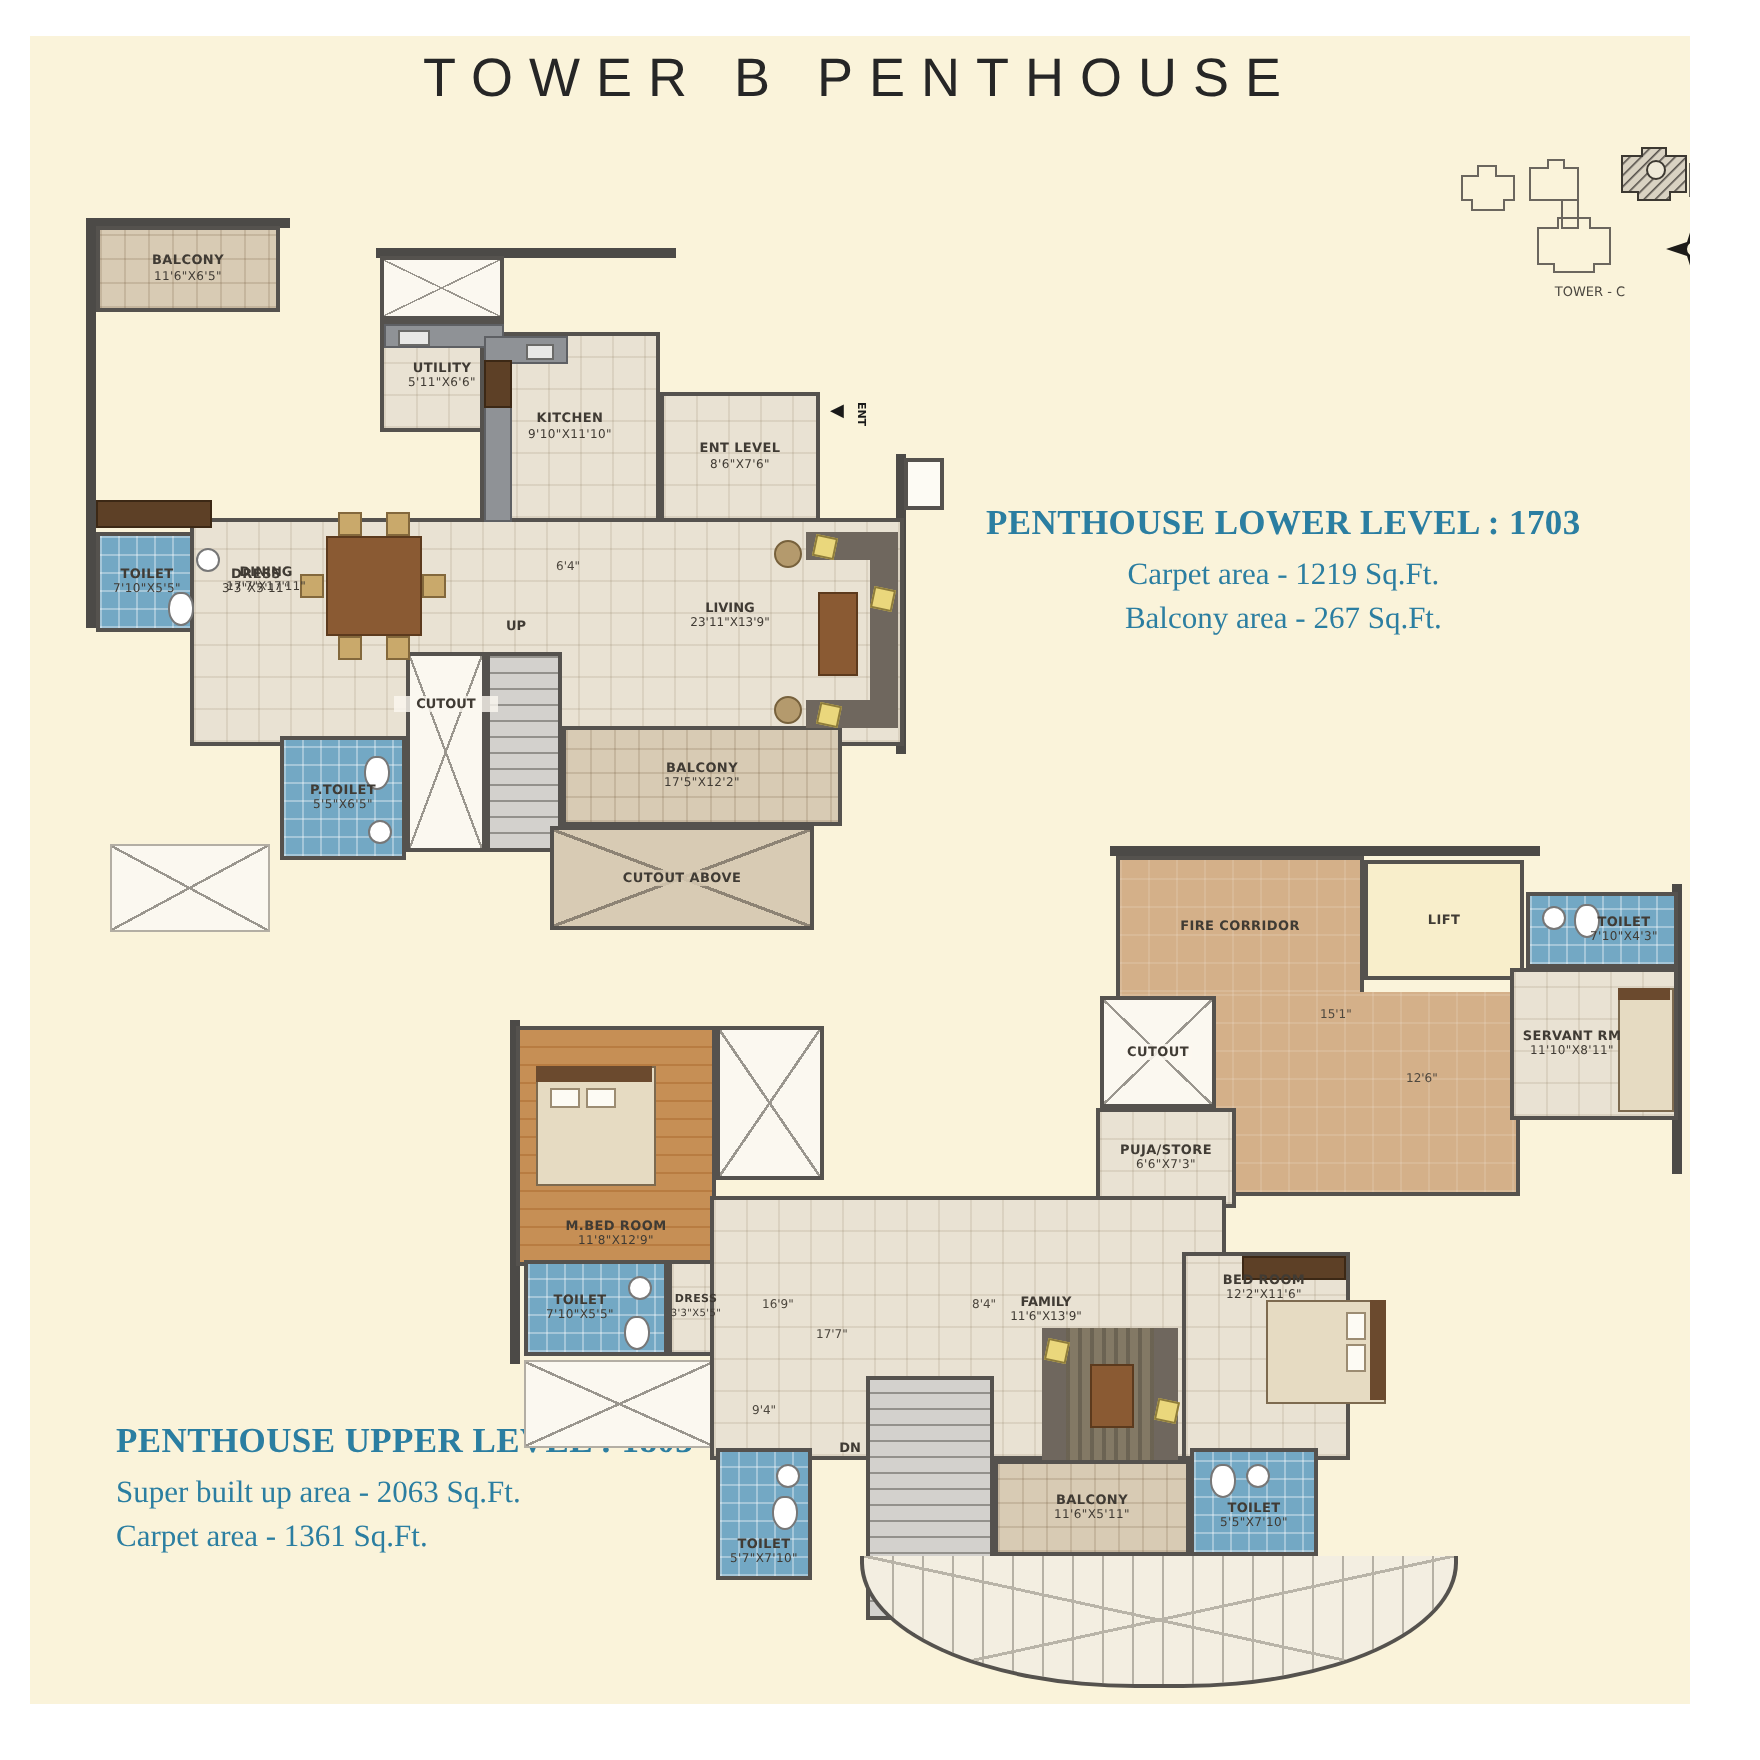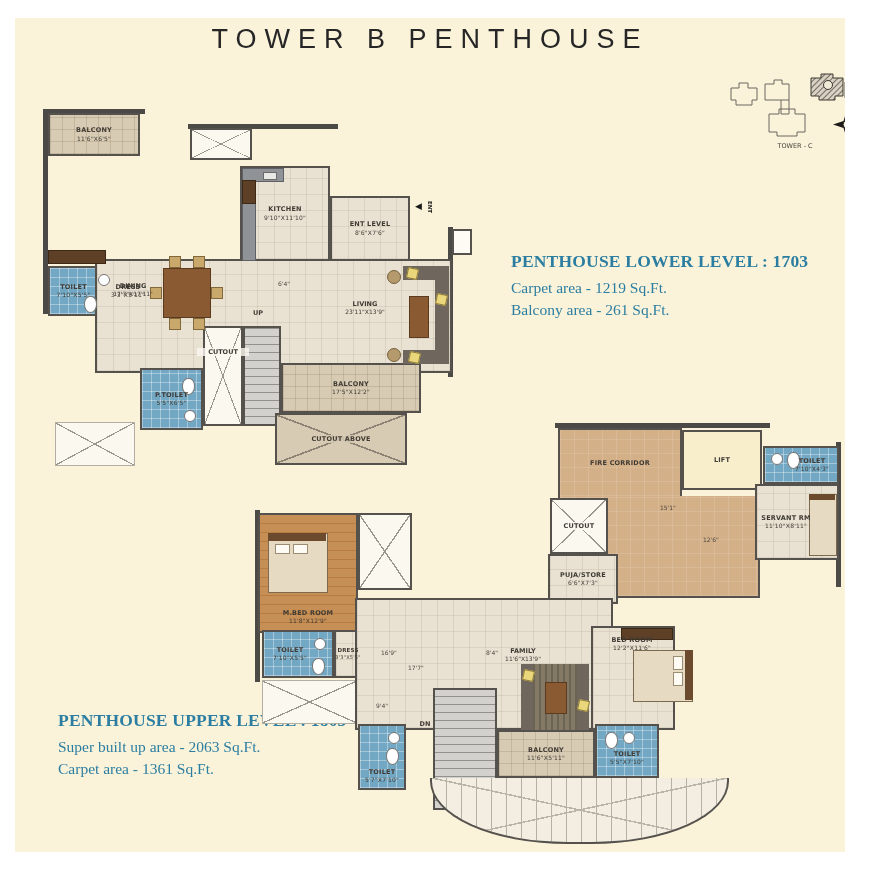--- a/index.html
+++ b/index.html
@@ -110,24 +110,24 @@
     </g>
     <path d="M86 12 h10 v-4 h12 v4 h10 v18 h-8 v4 h-16 v-4 h-8 z" fill="url(#hatch)" stroke="#3c3831" stroke-width="1"></path>
     <circle cx="103" cy="19" r="4.5" fill="#efe9d8" stroke="#3c3831"></circle>
     <text x="70" y="82" text-anchor="middle">TOWER - C</text>
     <g>
       <polygon points="122,44 125.5,55 136,58.5 125.5,62 122,73 118.5,62 108,58.5 118.5,55" fill="#1d1b18"></polygon>
       <circle cx="122" cy="58.5" r="4" fill="#faf3da" stroke="#1d1b18" stroke-width="1"></circle>
     </g>
   </svg>
 
-  <div class="info" style="left:496px;top:233px;">
+  <div class="info" style="left:478px;top:233px;text-align:center;">
     <div class="t">PENTHOUSE LOWER LEVEL : 1703</div>
     <div class="l">Carpet area - 1219 Sq.Ft.</div>
-    <div class="l">Balcony area - 261 Sq.Ft.</div>
+    <div class="l">Balcony area - 267 Sq.Ft.</div>
   </div>
 
   <div class="info" style="left:43px;top:692px;">
     <div class="t">PENTHOUSE UPPER LEVEL : 1803</div>
     <div class="l">Super built up area - 2063 Sq.Ft.</div>
     <div class="l">Carpet area - 1361 Sq.Ft.</div>
   </div>
 
   <div class="plan" style="left:20px;top:86px;width:440px;height:370px;">
 
@@ -154,20 +154,29 @@
       </div>
     </div>
     <div class="room tile" style="left:78px;top:162px;width:30px;height:50px;">
       <div class="rl">
         <span>DRESS</span>
         <span class="sz">3'3"X5'11"</span>
       </div>
     </div>
 
     <div class="room xbox" style="left:155px;top:24px;width:62px;height:32px;"></div>
+    <div class="room tile" style="left:155px;top:56px;width:62px;height:56px;">
+      <div class="counter" style="left:0;top:0;width:58px;height:10px;">
+        <div class="sink" style="left:6px;top:2px;width:14px;height:6px;"></div>
+      </div>
+      <div class="rl">
+        <span>UTILITY</span>
+        <span class="sz">5'11"X6'6"</span>
+      </div>
+    </div>
 
     <div class="room tile" style="left:205px;top:62px;width:90px;height:95px;">
       <div class="counter" style="left:0;top:0;width:12px;height:91px;"></div>
       <div class="counter" style="left:0;top:0;width:40px;height:12px;">
         <div class="sink" style="left:20px;top:3px;width:12px;height:6px;"></div>
       </div>
       <div class="ward" style="left:0;top:12px;width:12px;height:22px;"></div>
       <div class="rl">
         <span>KITCHEN</span>
         <span class="sz">9'10"X11'10"</span>

